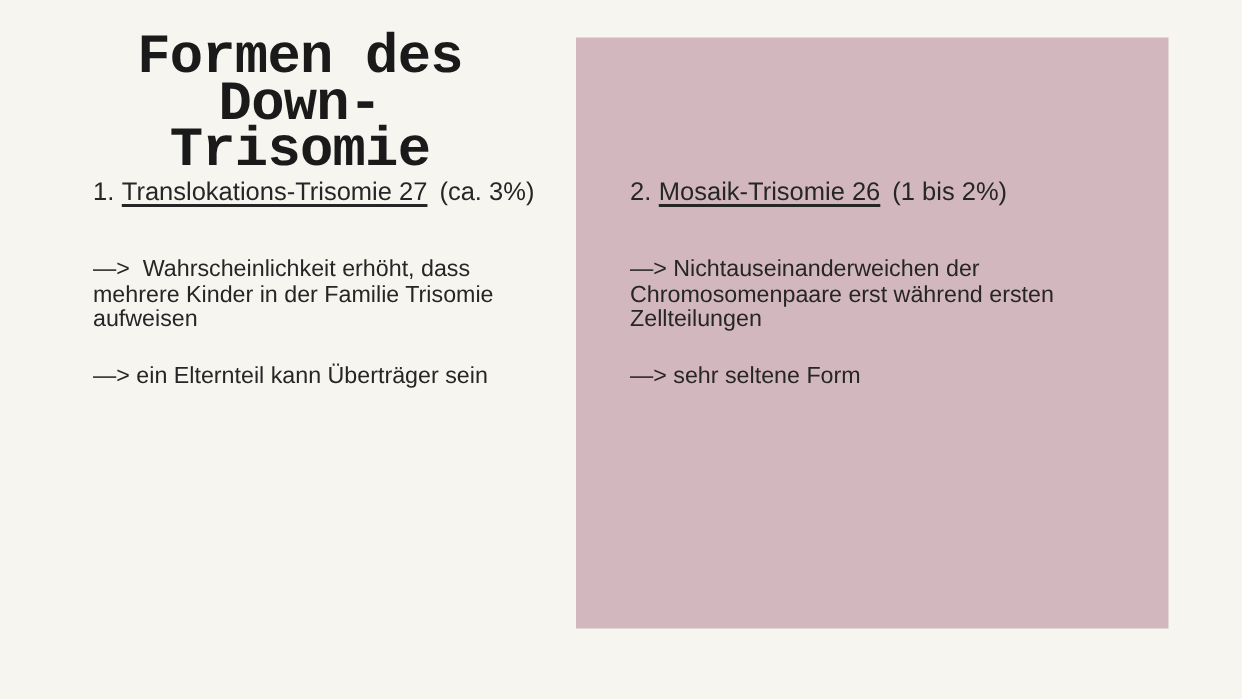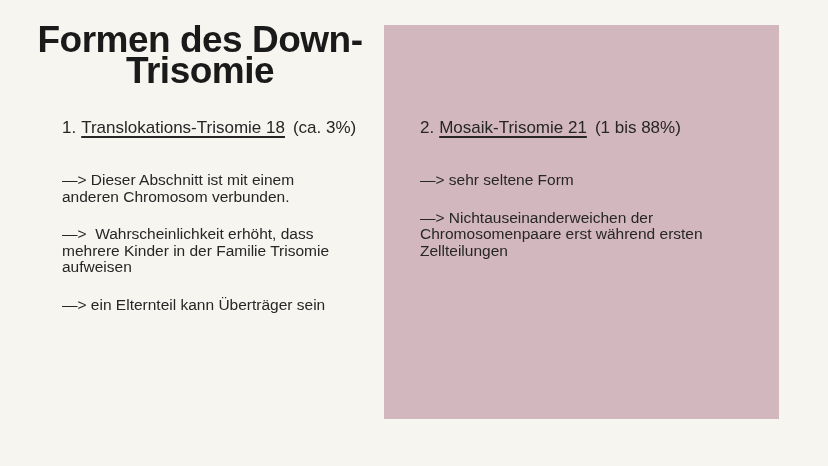--- a/index.html
+++ b/index.html
@@ -21,21 +21,21 @@
     background:var(--bg);
     overflow:hidden;
   }
   .title{
     position:absolute;
     top:24px;
     left:30px;
     width:340px;
     margin:0;
     text-align:center;
-    font-family:Liberation Sans, sans-serif;
+    font-family:Liberation Mono, monospace;
     font-weight:bold;
     font-size:37px;
     line-height:31px;
     letter-spacing:-0.5px;
     color:var(--title);
   }
   .title .tline{ display:block; }
 
   .col{
     position:absolute;
@@ -84,35 +84,33 @@
 
 <div class="slide">
 
   <h1 class="title">
     <span class="tline">Formen des Down-</span>
     <span class="tline">Trisomie</span>
   </h1>
 
   <div class="col col-left">
     <div class="heading">
-      <span class="num">1.</span><span class="u">Translokations-Trisomie 18</span><span class="note">(ca. 3%)</span>
+      <span class="num">1.</span><span class="u">Translokations-Trisomie 27</span><span class="note">(ca. 3%)</span>
     </div>
-    <p>—&gt; Dieser Abschnitt ist mit einem
-anderen Chromosom verbunden.</p>
     <p>—&gt; &nbsp;Wahrscheinlichkeit erhöht, dass
 mehrere Kinder in der Familie Trisomie
 aufweisen</p>
     <p>—&gt; ein Elternteil kann Überträger sein</p>
   </div>
 
   <div class="panel"></div>
 
   <div class="col col-right">
     <div class="heading">
-      <span class="num">2.</span><span class="u">Mosaik-Trisomie 21</span><span class="note">(1 bis 88%)</span>
+      <span class="num">2.</span><span class="u">Mosaik-Trisomie 26</span><span class="note">(1 bis 2%)</span>
     </div>
-    <p>—&gt; sehr seltene Form</p>
     <p>—&gt; Nichtauseinanderweichen der
 Chromosomenpaare erst während ersten
 Zellteilungen</p>
+    <p>—&gt; sehr seltene Form</p>
   </div>
 
 </div>
 
 </body></html>

